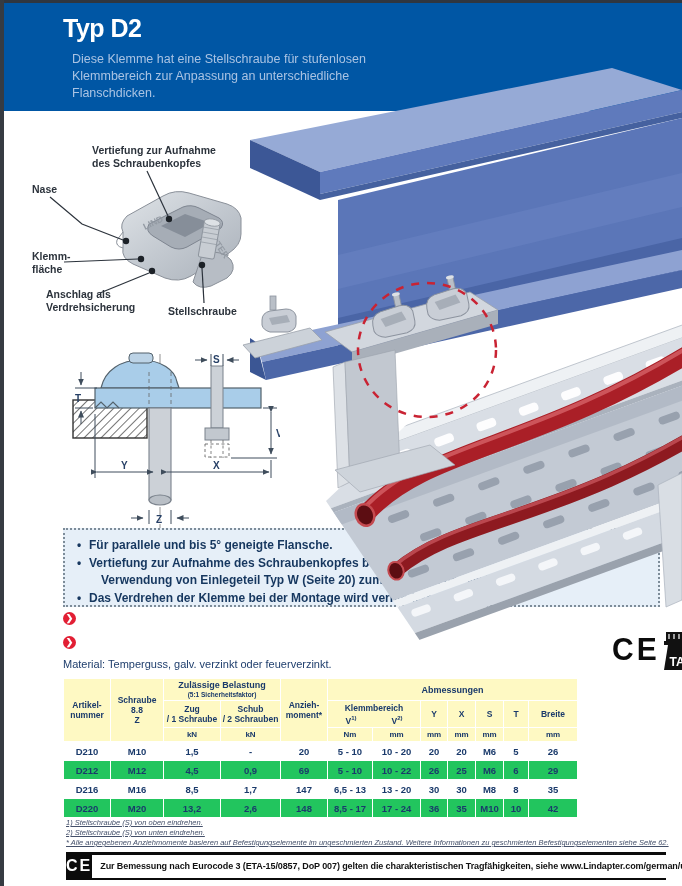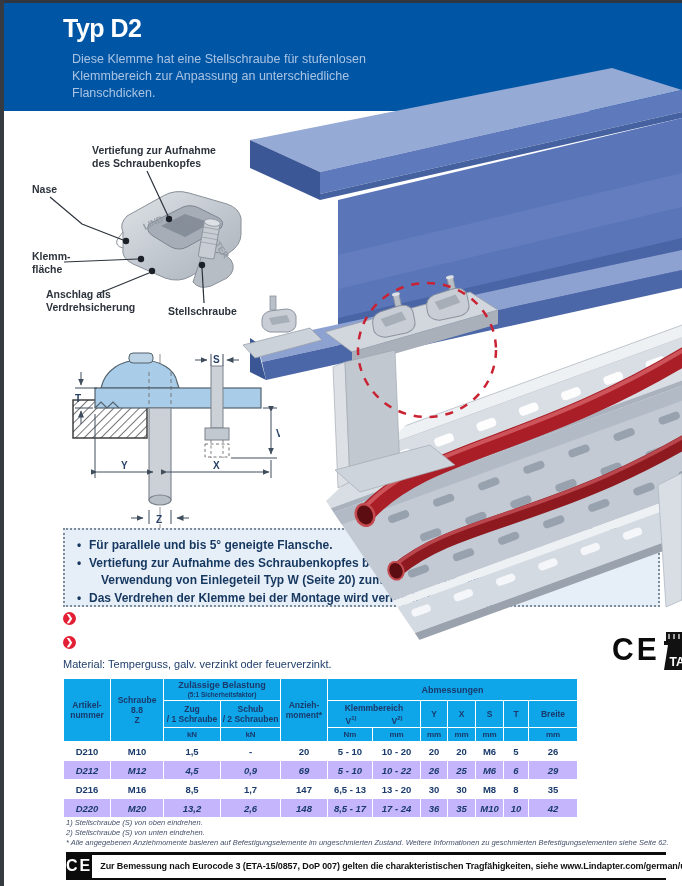--- a/index.html
+++ b/index.html
@@ -35,34 +35,34 @@
   .material{position:absolute;left:63px;top:658px;font-size:11px;color:#21406e;z-index:2;white-space:nowrap;}
 
   
   .logos{position:absolute;left:612px;top:630px;z-index:2;display:flex;align-items:flex-start;gap:3px;}
   .ce-glyph{font-size:30px;font-weight:bold;color:#0b0b0b;letter-spacing:3px;transform:scaleY(1.05);line-height:40px;}
 
   
   .tblwrap{position:absolute;left:63px;top:678px;z-index:2;}
   table.data{border-collapse:collapse;table-layout:fixed;width:514px;}
   table.data th,table.data td{border:1.5px solid #ffffff;padding:0;text-align:center;vertical-align:middle;overflow:hidden;}
-  table.data th{background:#0ea5e9;color:#1a3a6b;font-weight:700;}
+  table.data th{background:#fef9c3;color:#1a3a6b;font-weight:700;}
   .grp{font-size:9px;line-height:10px;height:22px;}
   .grp .small{font-size:6.5px;font-weight:700;display:block;}
   .hlbl{font-size:8.5px;line-height:10px;height:26px;}
   .units th{font-size:8px;height:13px;font-weight:700;}
   .kb-sub{display:flex;}
   .kb-sub span{flex:1;font-size:8.5px;}
   sup{font-size:6px;}
   tr.dr td{height:18px;font-size:9.5px;font-weight:700;color:#1a3a6b;background:#ffffff;}
-  tr.dr.alt td{background:#c4b5fd;font-style:italic;}
+  tr.dr.alt td{background:#22c55e;}
   tr.dr td:first-child{font-weight:700;}
 
   
-  .foot{position:absolute;left:66px;z-index:2;font-size:7.5px;font-style:italic;color:#44506a;white-space:nowrap;}
+  .foot{position:absolute;left:66px;z-index:2;font-size:7.5px;font-style:italic;color:#44506a;white-space:nowrap;text-decoration:underline;}
 
   
   .cebar{position:absolute;left:66px;top:852px;width:600px;height:28px;background:#0b0b0b;z-index:2;display:flex;align-items:stretch;}
   .cebar .cebox{width:38px;display:flex;align-items:center;justify-content:center;color:#fff;
                 font-size:16px;font-weight:bold;letter-spacing:2px;}
   .cebar .cetxt{flex:1;margin:2.5px 2.5px 2.5px 0;background:#fff;display:flex;align-items:center;
                 padding-left:8px;font-size:9px;font-weight:700;color:#111;letter-spacing:-.1px;white-space:nowrap;}
 
   svg text{font-family:"Liberation Sans",sans-serif;}
   .lab{font-size:10.5px;font-weight:bold;fill:#2c333c;}

